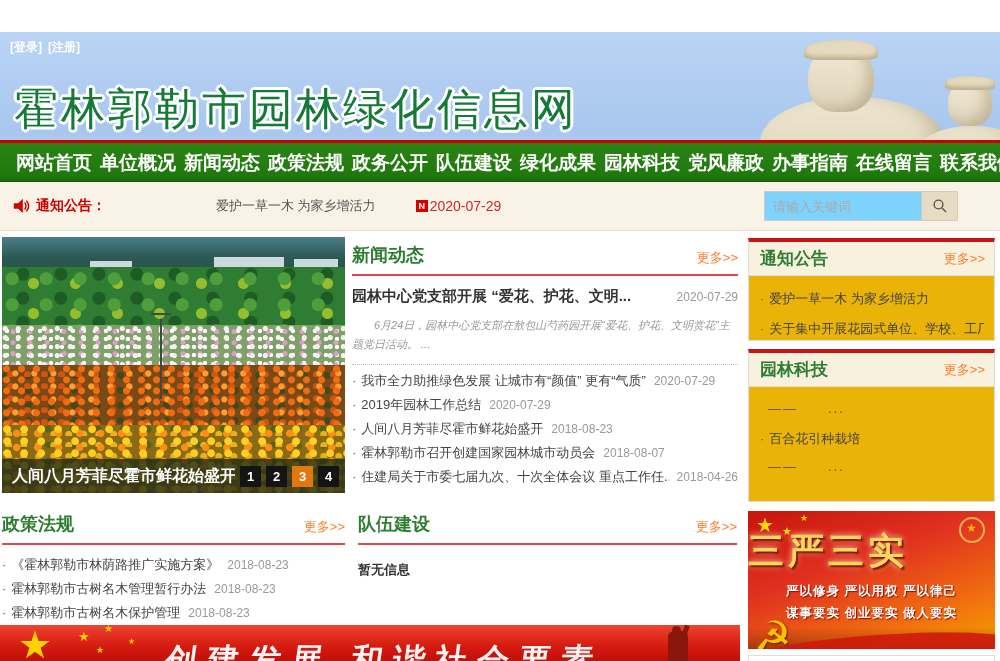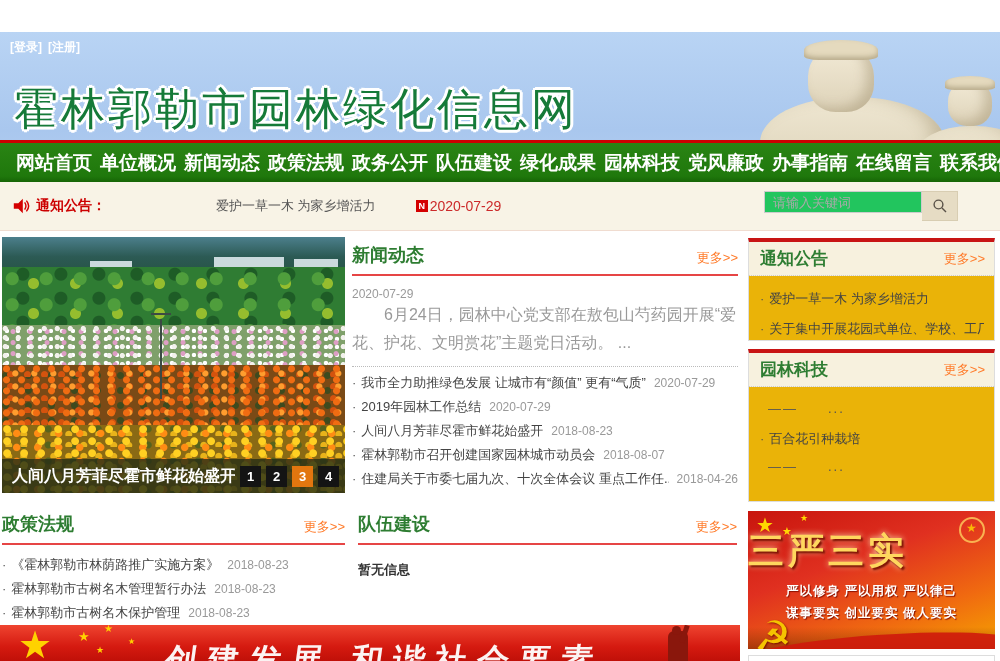--- a/index.html
+++ b/index.html
@@ -42,21 +42,21 @@
   
   .notice-bar { position:absolute; left:0; top:182px; width:1000px; height:49px;
     background:#f8f3e6; border-bottom:1px solid #f0dcd0; display:flex; align-items:center; }
   .speaker { width:18px; height:18px; margin-left:12px; }
   .notice-label { color:#cc0000; font-weight:bold; font-size:14px; margin-left:6px; }
   .notice-link { color:#555; font-size:13px; margin-left:110px; cursor:pointer; }
   .n-badge { display:inline-block; width:12px; height:12px; background:#d40000; color:#fff;
     font-size:9px; font-weight:bold; text-align:center; line-height:12px; margin-left:40px; }
   .notice-date { color:#cc2a2a; font-size:14px; margin-left:2px; }
   .search-wrap { position:absolute; right:42px; display:flex; }
-  .search-input { width:158px; height:22px; border:1px solid #ccc; background:#22c55e;
+  .search-input { width:158px; height:30px; border:1px solid #ccc; background:#7dd3fc;
     font-size:13px; padding:8px 8px; color:#333; outline:none; }
   .search-input::placeholder { color:#aaa; }
   .search-btn { width:36px; height:30px; background:#e6dcc4; border:1px solid #d8cdb2;
     border-left:none; cursor:pointer; display:flex; align-items:center; justify-content:center; }
 
   
   .sec-head { display:flex; justify-content:space-between; align-items:flex-end; }
   .sec-title { color:#2e7d32; font-size:18px; font-weight:bold; }
   .more { color:#ff7b2a; font-size:13px; cursor:pointer; }
   .red-line { height:2px; background:#e64545; margin-top:7px; }
@@ -98,21 +98,21 @@
   .page-btn { width:21px; height:21px; background:#141414; color:#fff; font-size:13px; font-weight:bold;
     display:flex; align-items:center; justify-content:center; margin-left:5px; cursor:pointer; }
   .page-btn.active { background:#e2760f; }
 
   
   .news { position:absolute; left:352px; top:243px; width:386px; }
   .featured { display:flex; justify-content:space-between; align-items:baseline; margin-top:11px; }
   .featured-title { color:#333; font-size:15px; font-weight:bold; white-space:nowrap; overflow:hidden;
     text-overflow:clip; max-width:295px; cursor:pointer; }
   .featured-date { color:#999; font-size:12px; }
-  .summary { color:#999; font-size:16px; line-height:1.75; text-indent:2em; cursor:pointer; }
+  .summary { margin-top:10px; color:#999; font-size:11px; line-height:1.75; text-indent:2em; cursor:pointer;font-style:italic; }
   .dotted { border-bottom:1px dotted #bbb; margin-top:9px; }
   .news-list { margin-top:4px; }
   .row-item { display:flex; align-items:center; height:24px; cursor:pointer; }
   .row-title { color:#444; font-size:13px; white-space:nowrap; overflow:hidden; }
   .row-title:before { content:"·"; margin-right:5px; color:#555; }
   .row-date { color:#999; font-size:12px; margin-left:8px; flex:none; }
 
   
   .side-box { position:absolute; left:748px; width:247px; background:#eab308;
     border:1px solid #ddd; border-top:4px solid #c81414; }
@@ -246,20 +246,21 @@
     </div>
   </div>
 
   <div class="news">
     <div class="sec-head">
       <span class="sec-title">新闻动态</span>
       <span class="more">更多&gt;&gt;</span>
     </div>
     <div class="red-line"></div>
     <div class="featured">
+      <span class="featured-title">园林中心党支部开展 “爱花、护花、文明...</span>
       <span class="featured-date">2020-07-29</span>
     </div>
     <div class="summary">6月24日，园林中心党支部在敖包山芍药园开展“爱花、护花、文明赏花”主题党日活动。 ...</div>
     <div class="dotted"></div>
     <div class="news-list">
       <div class="row-item">
         <span class="row-title">我市全力助推绿色发展 让城市有“颜值” 更有“气质”</span>
         <span class="row-date">2020-07-29</span>
       </div>
       <div class="row-item">

